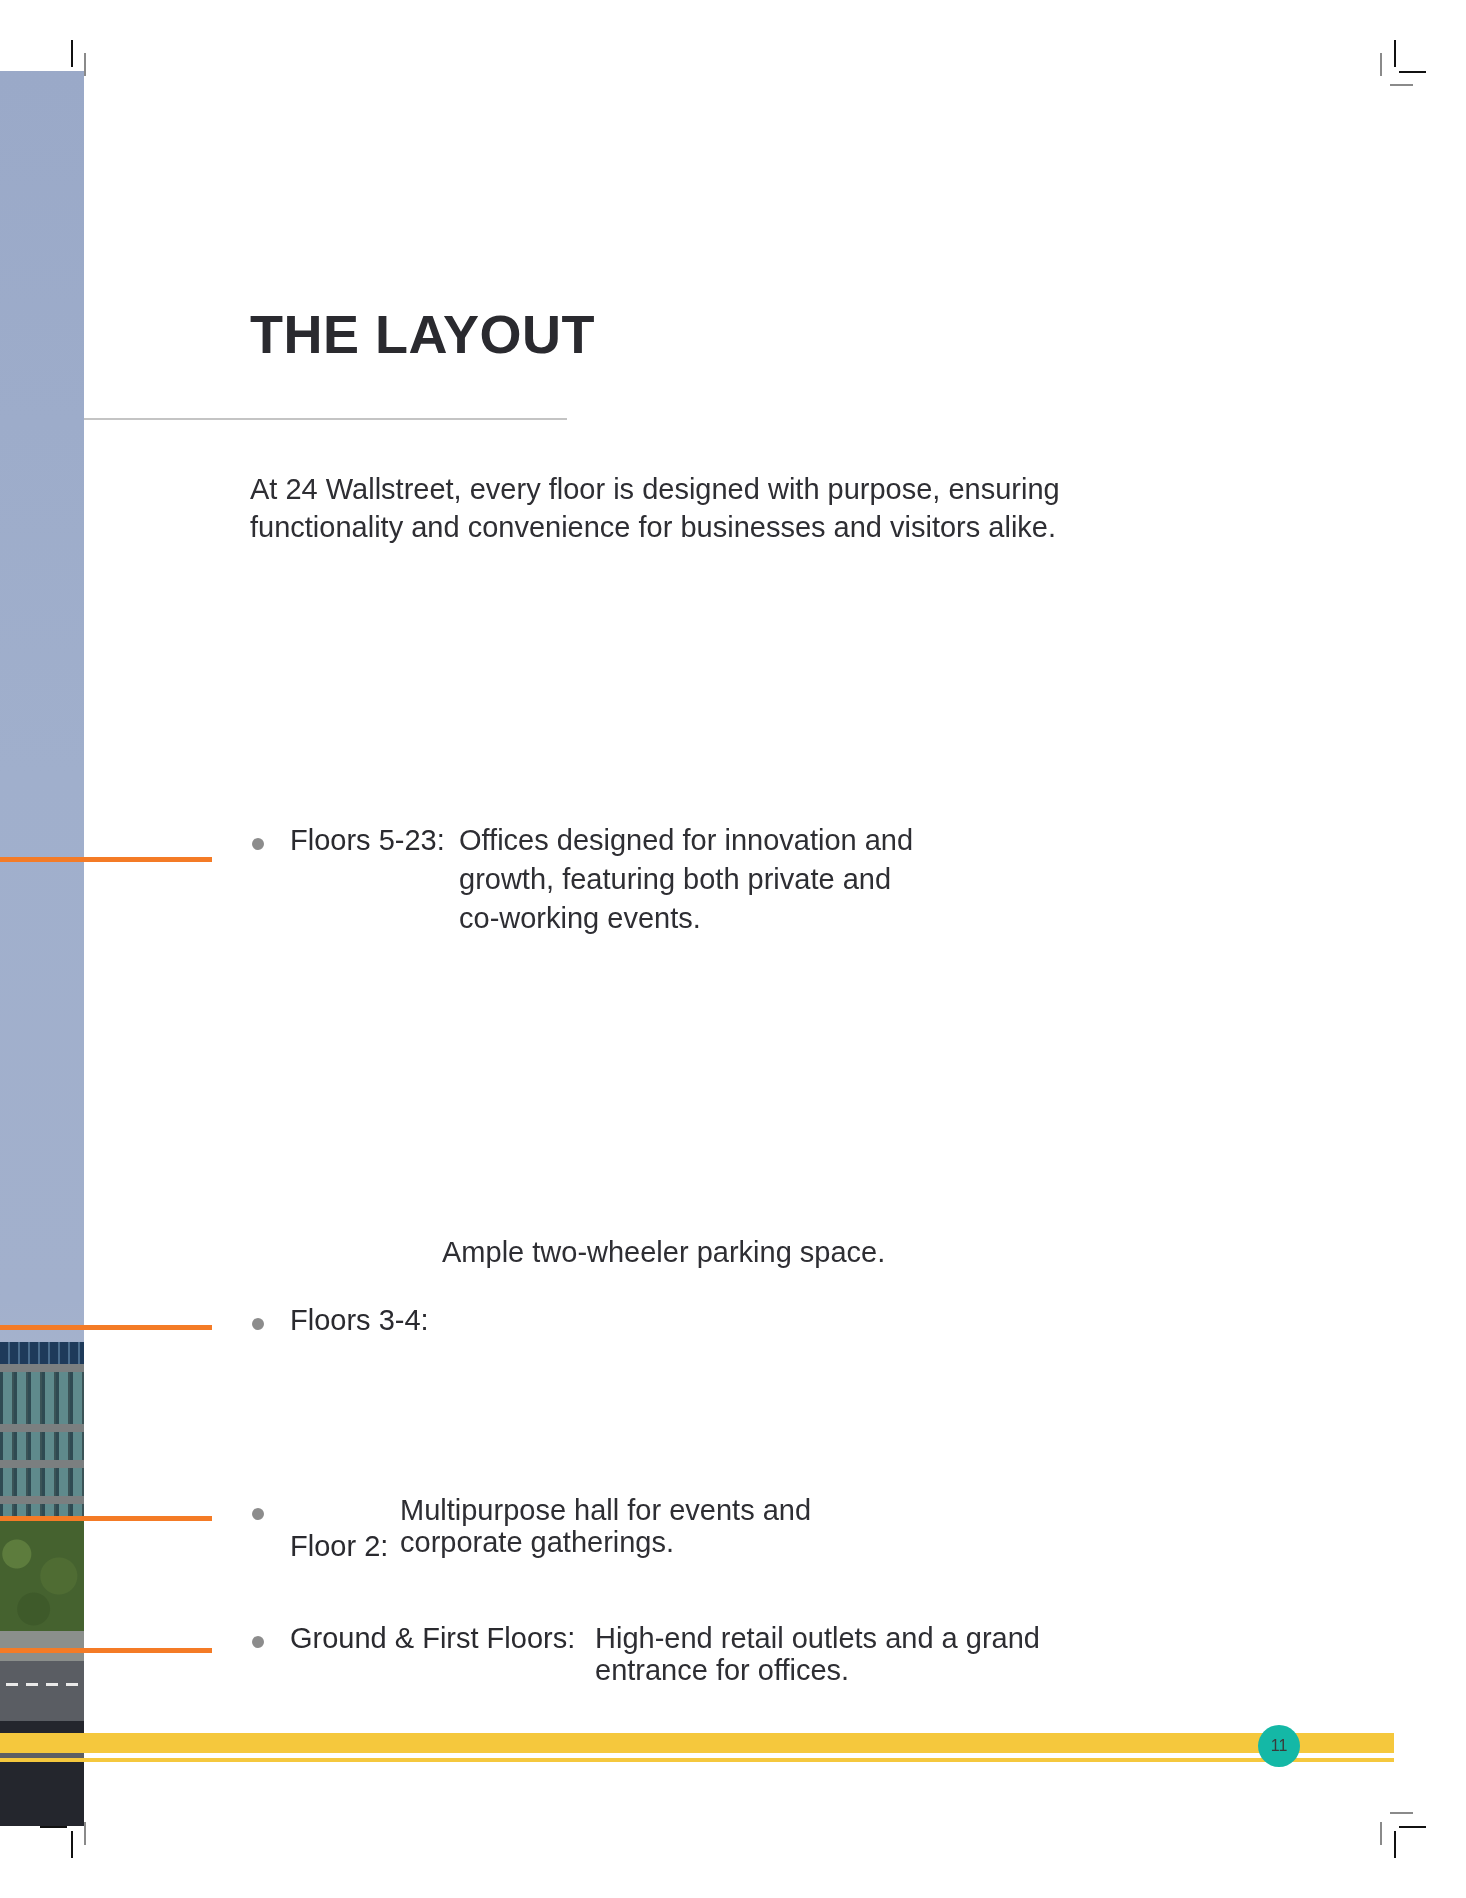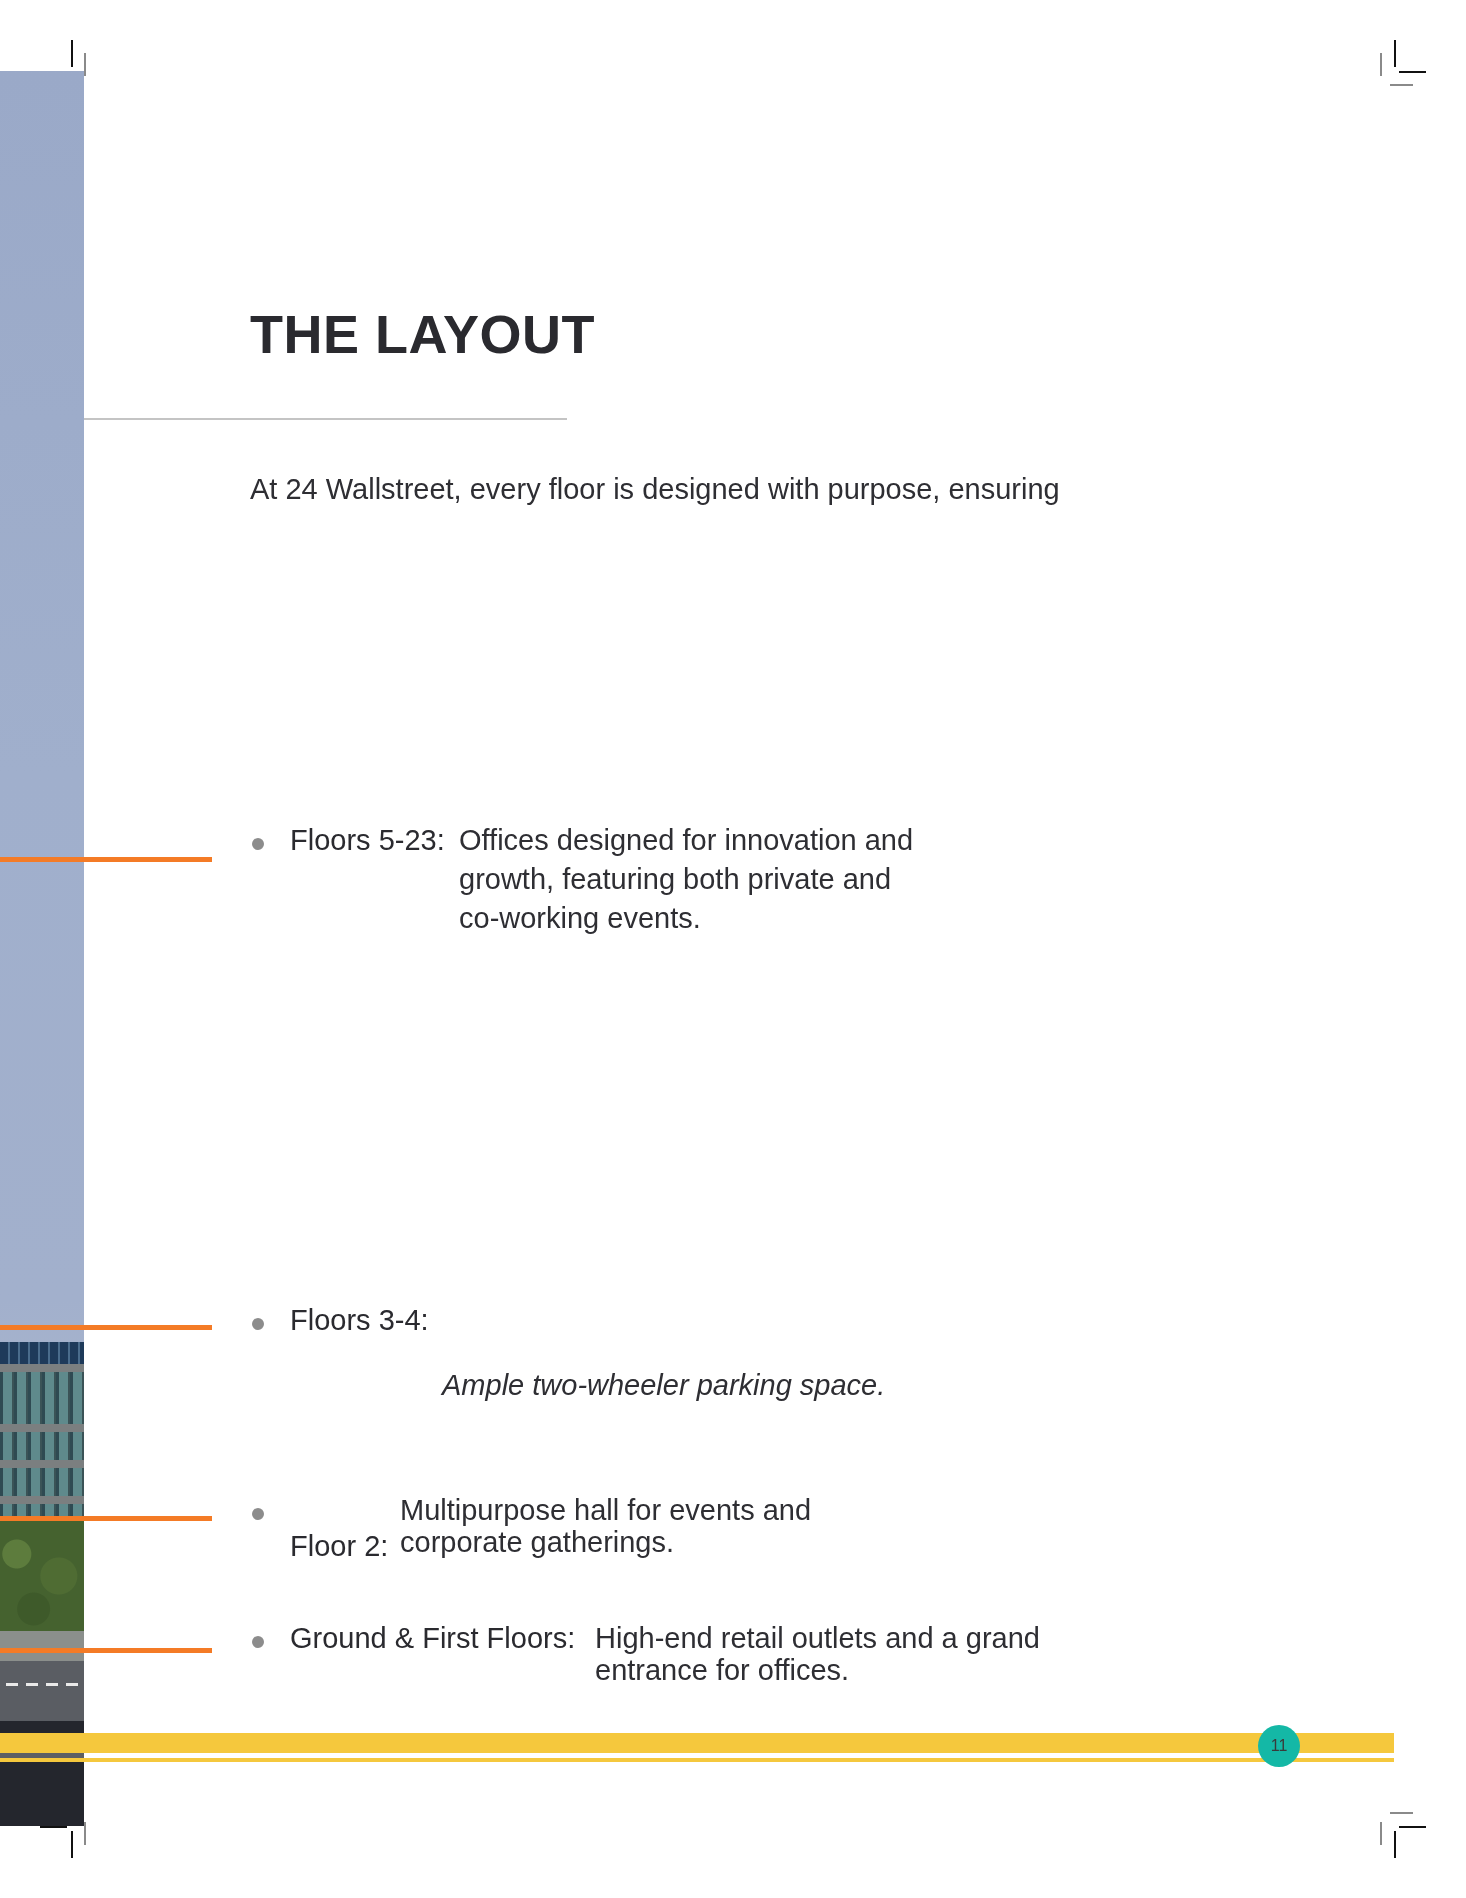--- a/index.html
+++ b/index.html
@@ -109,39 +109,40 @@
   <div class="wall"></div>
   <div class="road"></div>
   <div class="dark"></div>
 </div>
 
 <h1 class="title">THE LAYOUT</h1>
 <div class="title-rule"></div>
 
 <p class="intro">
   <span>At 24 Wallstreet, every floor is designed with purpose, ensuring</span><br>
+  <span>functionality and convenience for businesses and visitors alike.</span>
 </p>
 
 <div class="orange-line" style="top:857px;"></div>
 <div class="orange-line" style="top:1325px;"></div>
 <div class="orange-line" style="top:1516px;"></div>
 <div class="orange-line" style="top:1648px;"></div>
 
 <div class="item">
   <div class="bullet" style="top:838px;"></div>
   <span class="text label" style="left:290px;top:824px;">Floors 5-23:</span>
   <span class="text desc" style="left:459px;top:824px;">Offices designed for innovation and</span>
   <span class="text desc" style="left:459px;top:863px;text-align:center;">growth, featuring both private and</span>
   <span class="text desc" style="left:459px;top:902px;">co-working events.</span>
 </div>
 
 <div class="item">
   <div class="bullet" style="top:1318px;"></div>
   <span class="text label" style="left:290px;top:1304px;">Floors 3-4:</span>
-  <span class="text desc" style="left:442px;top:1369px;font-style:italic;">Ample two-wheeler parking space.</span>
+  <span class="text desc" style="left:442px;top:1236px;">Ample two-wheeler parking space.</span>
 </div>
 
 <div class="item">
   <div class="bullet" style="top:1508px;"></div>
   <span class="text label" style="left:290px;top:1530px;">Floor 2:</span>
   <span class="text desc" style="left:400px;top:1494px;">Multipurpose hall for events and</span>
   <span class="text desc" style="left:400px;top:1526px;">corporate gatherings.</span>
 </div>
 
 <div class="item">

